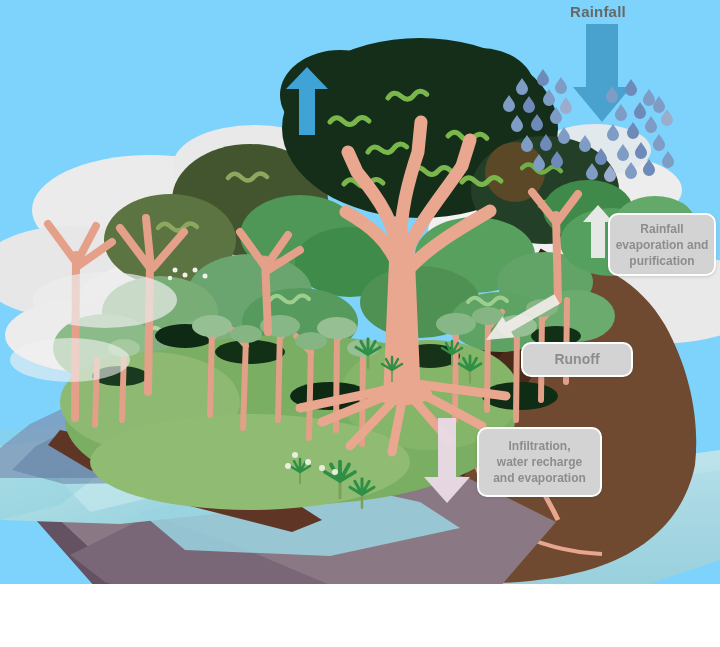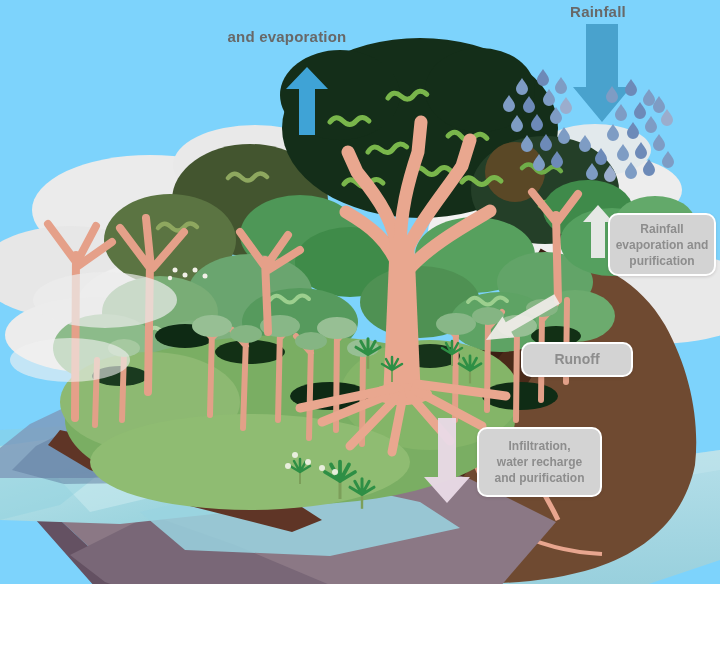--- a/index.html
+++ b/index.html
@@ -287,32 +287,31 @@
   </g>
 
   <polygon points="438,418 456,418 456,477 470,477 447,503 424,477 438,477" fill="var(--infiltration-arrow,#e9dae6)" opacity=".96"></polygon>
 </svg>
 
 <div class="float-label" style="left:508px;top:1px;width:180px;">
   <span>Rainfall</span>
 </div>
 
 <div class="float-label" style="left:192px;top:26px;width:190px;">
-  <span>and evaporation</span>
 </div>
 
 <div class="gbox small" style="left:608px;top:213px;width:108px;height:63px;">
   <span>Rainfall</span>
   <span>evaporation and</span>
   <span>purification</span>
 </div>
 
 <div class="gbox mid" style="left:521px;top:342px;width:112px;height:35px;">
   <span>Runoff</span>
 </div>
 
 <div class="gbox small" style="left:477px;top:427px;width:125px;height:70px;justify-content:center;">
   <span>Infiltration,</span>
   <span>water recharge</span>
-  <span>and purification</span>
+  <span>and evaporation</span>
 </div>
 
 </div>
 
 </body></html>

